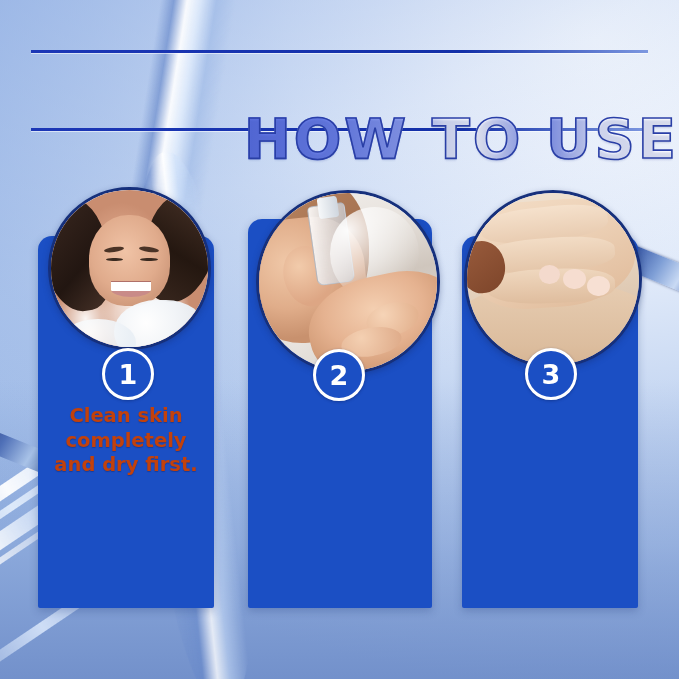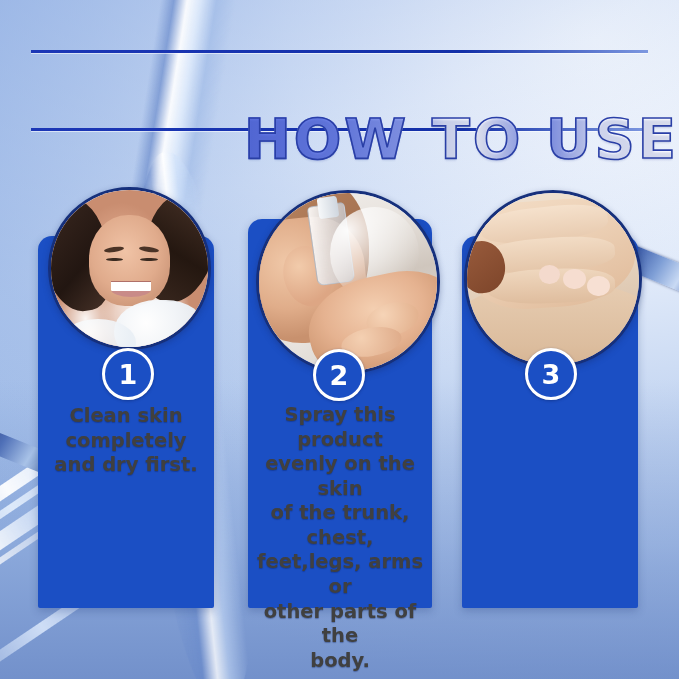--- a/index.html
+++ b/index.html
@@ -210,21 +210,21 @@
     display:flex;align-items:center;justify-content:center;
     color:#fff;font-weight:bold;font-size:27px;line-height:1;
     font-family:"DejaVu Sans","Liberation Sans",sans-serif;
     box-shadow:0 1px 3px rgba(10,30,90,.45);
   }
   .b1{left:102px;top:348px;}
   .b2{left:313px;top:349px;}
   .b3{left:525px;top:348px;}
 
   .ptext{
-    position:absolute;color:#404040;text-align:center;
+    position:absolute;color:#c2410c;text-align:center;
     font-weight:bold;line-height:1.26;
     font-family:"DejaVu Sans","Liberation Sans",sans-serif;
     text-shadow:0 1px 1px rgba(10,30,90,.35);
     white-space:pre-line;
   }
   .t1{left:44px;top:404px;width:164px;font-size:19.5px;}
   .t2{left:250px;top:403px;width:180px;font-size:19.5px;}
   .t3{left:466px;top:404px;width:168px;font-size:19.5px;}
 </style>
 </head>
@@ -280,26 +280,20 @@
       <i class="thumb"></i>
       <i class="bottle"></i>
       <i class="nozzle"></i>
       <i class="mist"></i>
       <i class="palm"></i>
       <i class="f1"></i>
       <i class="f2"></i>
     </i>
   </div>
   <div class="badge b2">2</div>
-  <div class="ptext t2">Spray this product
-evenly on the skin
-of the trunk, chest,
-feet,legs, arms or
-other parts of the
-body.</div>
 
   <div class="panel p3"></div>
   <div class="photo c3">
     <i class="ph3">
       <i class="skin"></i>
       <i class="hand"></i>
       <i class="fg1"></i>
       <i class="fg2"></i>
       <i class="fg3"></i>
       <i class="nail3"></i>

